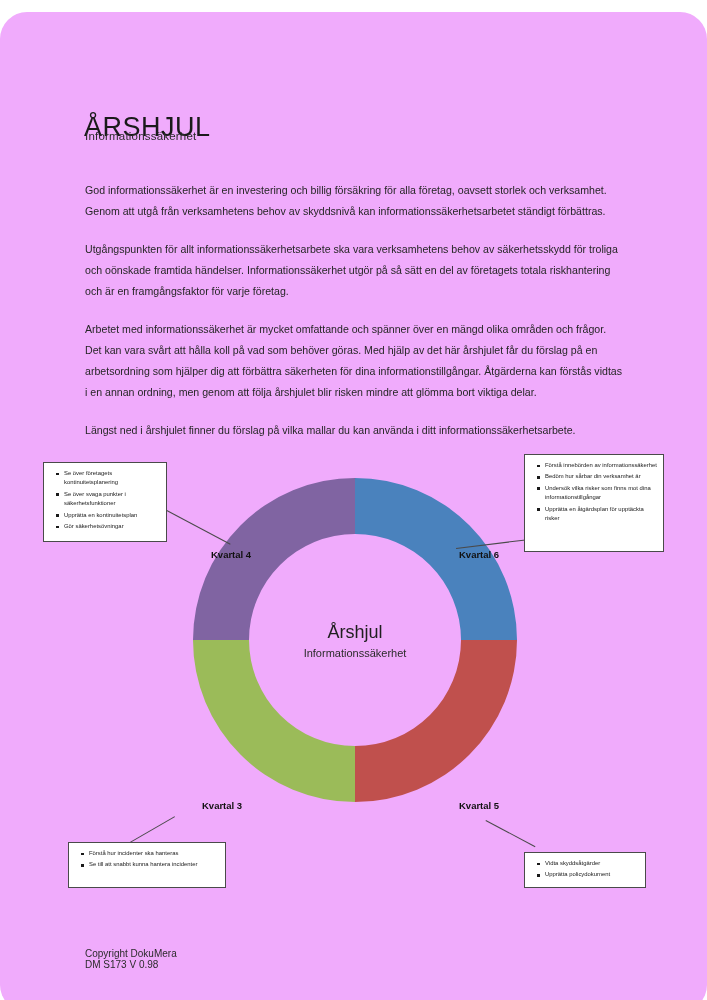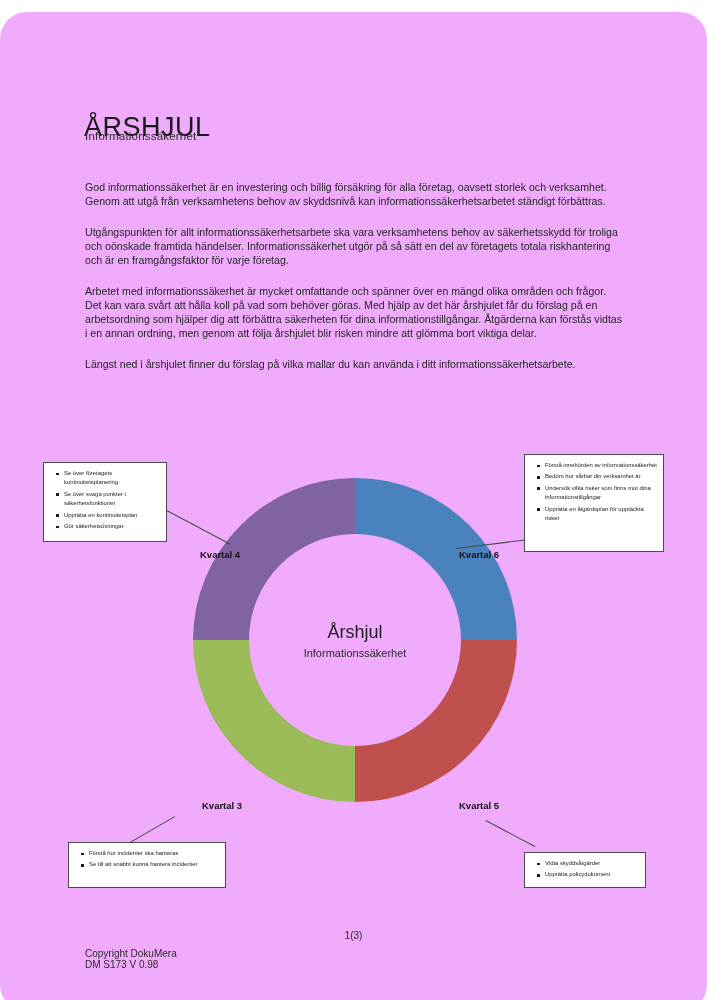--- a/index.html
+++ b/index.html
@@ -40,21 +40,21 @@
     letter-spacing: 0.2px;
   }
 
   
   .body-text {
     position: absolute;
     left: 85px;
     top: 168px;
     width: 540px;
     font-size: 10.6px;
-    line-height: 14px;
+    line-height: 21px;
     color: #262626;
   }
   .body-text p {
     margin: 0 0 17px 0;
   }
 
   
   .wheel-wrap {
     position: absolute;
     left: 0;
@@ -95,21 +95,21 @@
 
   .q-label {
     position: absolute;
     font-size: 9.5px;
     font-weight: bold;
     color: #111111;
   }
   .q1 { left: 459px; top: 97px; }
   .q2 { left: 459px; top: 348px; }
   .q3 { left: 202px; top: 348px; }
-  .q4 { left: 200px; top: 97px; }
+  .q4 { left: 211px; top: 97px; }
 
   
   .callout {
     position: absolute;
     border: 1px solid #4a4a4a;
     background: #ffffff;
     box-sizing: border-box;
   }
   .callout ul {
     margin: 0;
@@ -236,20 +236,19 @@
 
     <div class="callout callout-q2">
       <ul>
         <li>Vidta skyddsåtgärder</li>
         <li>Upprätta policydokument</li>
       </ul>
     </div>
 
   </div>
 
-  <div class="page-number">1(3)</div>
 
   <div class="footer-copy">
     <div>Copyright DokuMera</div>
     <div>DM S173 V 0.98</div>
   </div>
 
 </div>
 
 </body></html>

